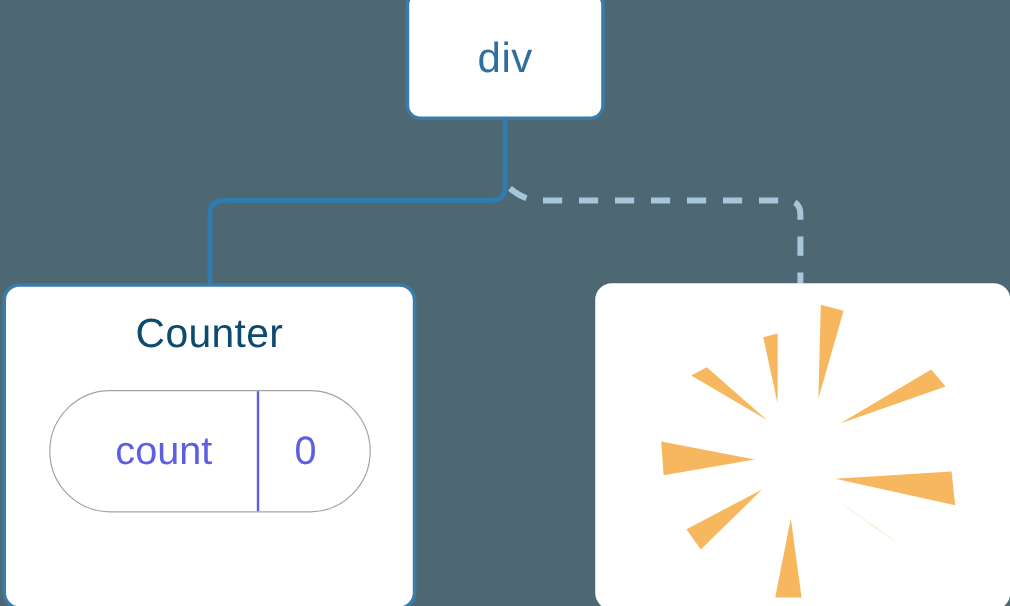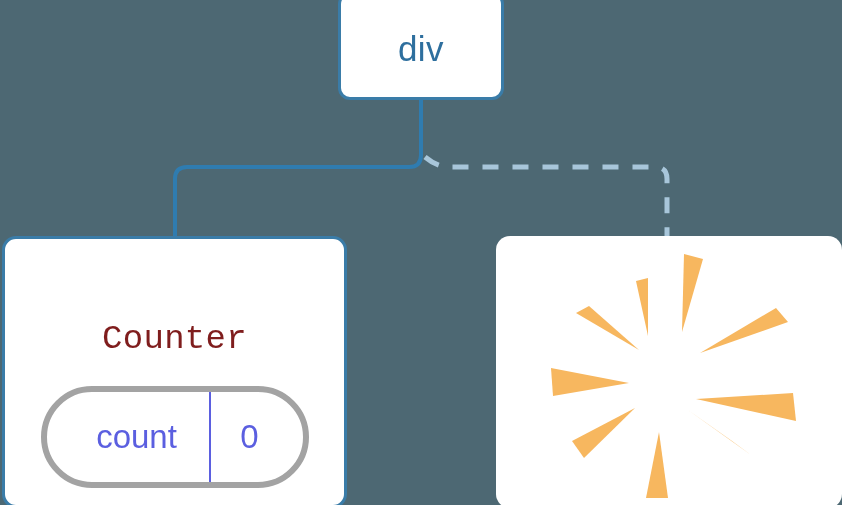--- a/index.html
+++ b/index.html
@@ -58,35 +58,34 @@
     top: 236px;
     width: 345px;
     height: 272px;
     border: 3px solid #3a7ca8;
     border-radius: 14px;
     display: flex;
     flex-direction: column;
     align-items: center;
   }
   #node-counter .node-title {
-    color: #7f1d1d;
+    color: #0c4a6e;
     font-size: 34px;
     line-height: 1;
-    margin-top: 83px;
+    margin-top: 22px;
     letter-spacing: 0.3px;
-    font-family: Liberation Mono, monospace;
   }
 
   
   .state-pill {
     position: relative;
     margin-top: 30px;
     width: 268px;
     height: 102px;
-    border: 6px solid #a3a3a3;
+    border: 1px solid #a3a3a3;
     border-radius: 51px;
     box-sizing: border-box;
     display: flex;
     align-items: stretch;
   }
   .pill-key {
     flex: 1 1 auto;
     display: flex;
     align-items: center;
     justify-content: center;

